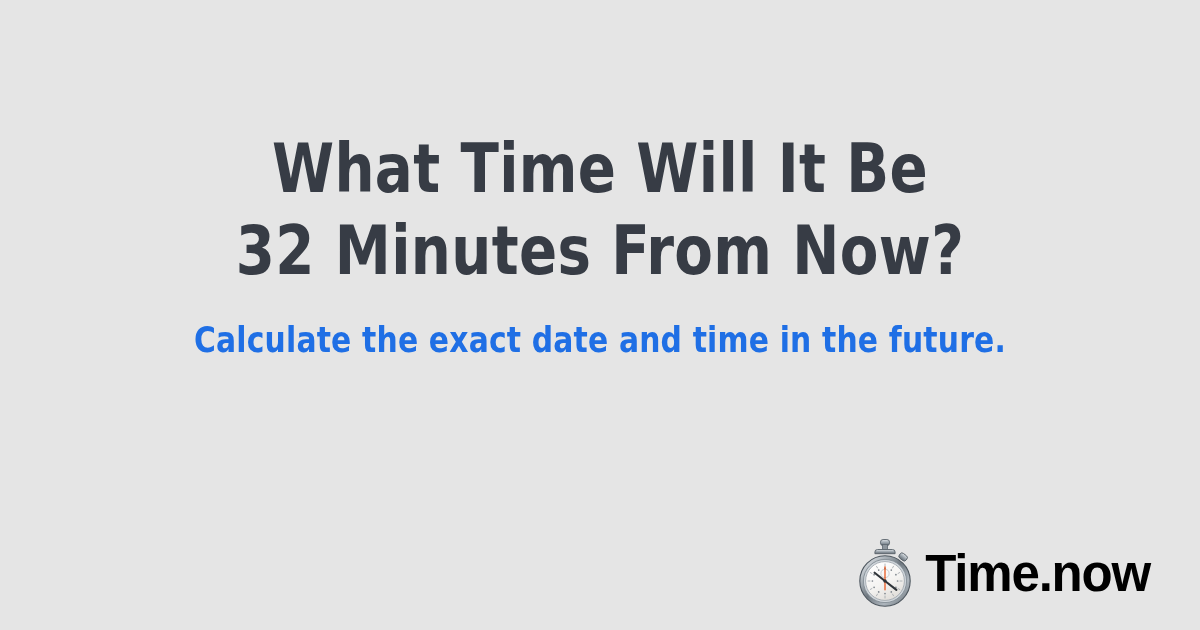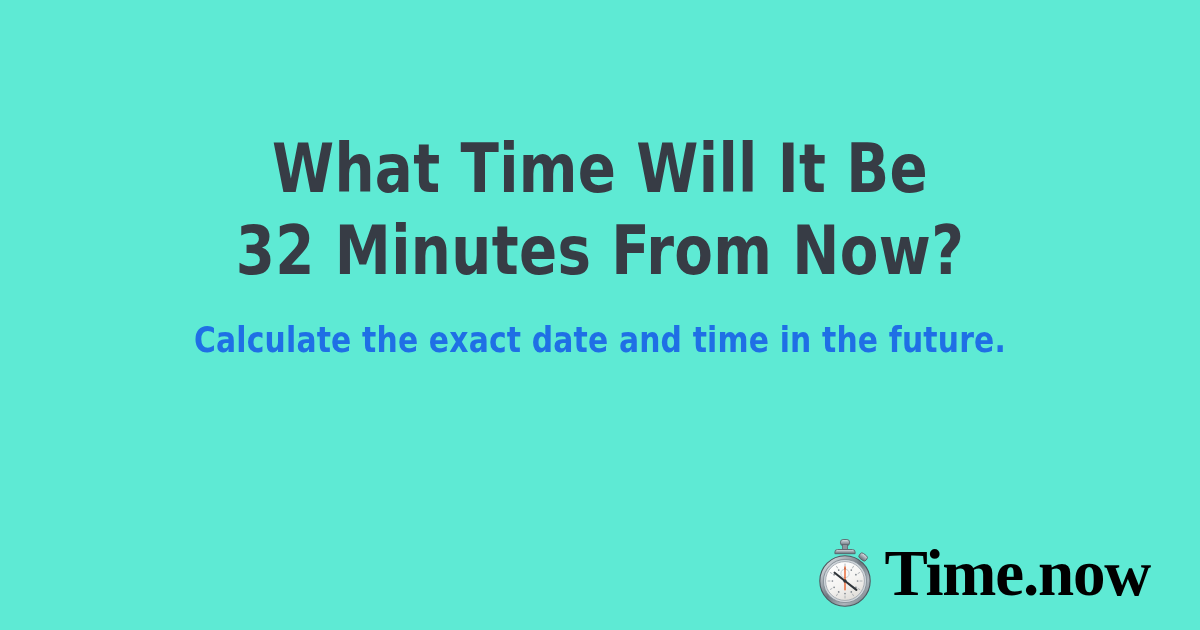--- a/index.html
+++ b/index.html
@@ -10,21 +10,21 @@
     width: 1200px;
     height: 630px;
     overflow: hidden;
     font-family: "Liberation Sans", sans-serif;
   }
 
   #card {
     position: relative;
     width: 1200px;
     height: 630px;
-    background: #5eead4;
+    background: #e5e5e5;
     box-sizing: border-box;
   }
 
   
   #headline-block {
     position: absolute;
     left: 0;
     top: 128px;
     width: 1200px;
     text-align: center;
@@ -71,23 +71,23 @@
   }
 
   #stopwatch-icon {
     display: block;
     width: 56px;
     height: 70px;
     flex: 0 0 auto;
   }
 
   #brand-name {
-    font-family: Liberation Serif, serif;
+    font-family: Liberation Sans, sans-serif;
     font-weight: bold;
-    font-size: 65px;
+    font-size: 51px;
     line-height: 57px;
     letter-spacing: -1.2px;
     color: #000000;
     white-space: nowrap;
   }
 </style>
 </head>
 <body>
 
 <div id="card">

